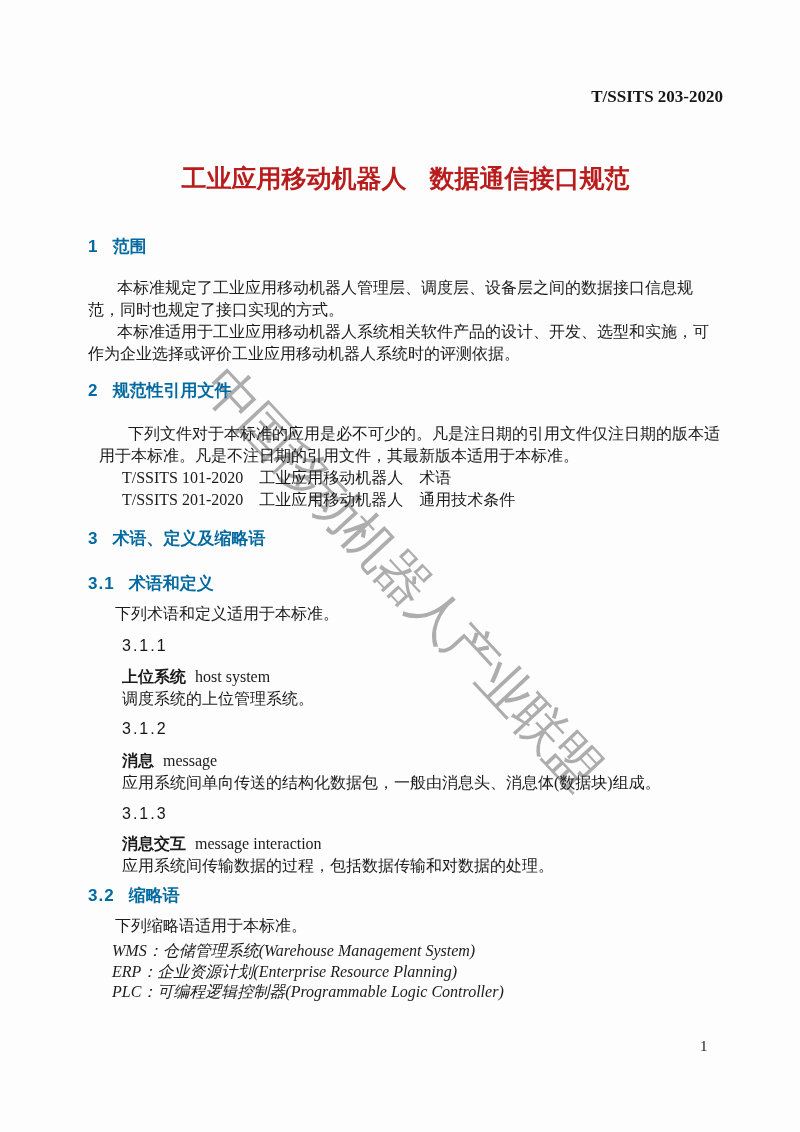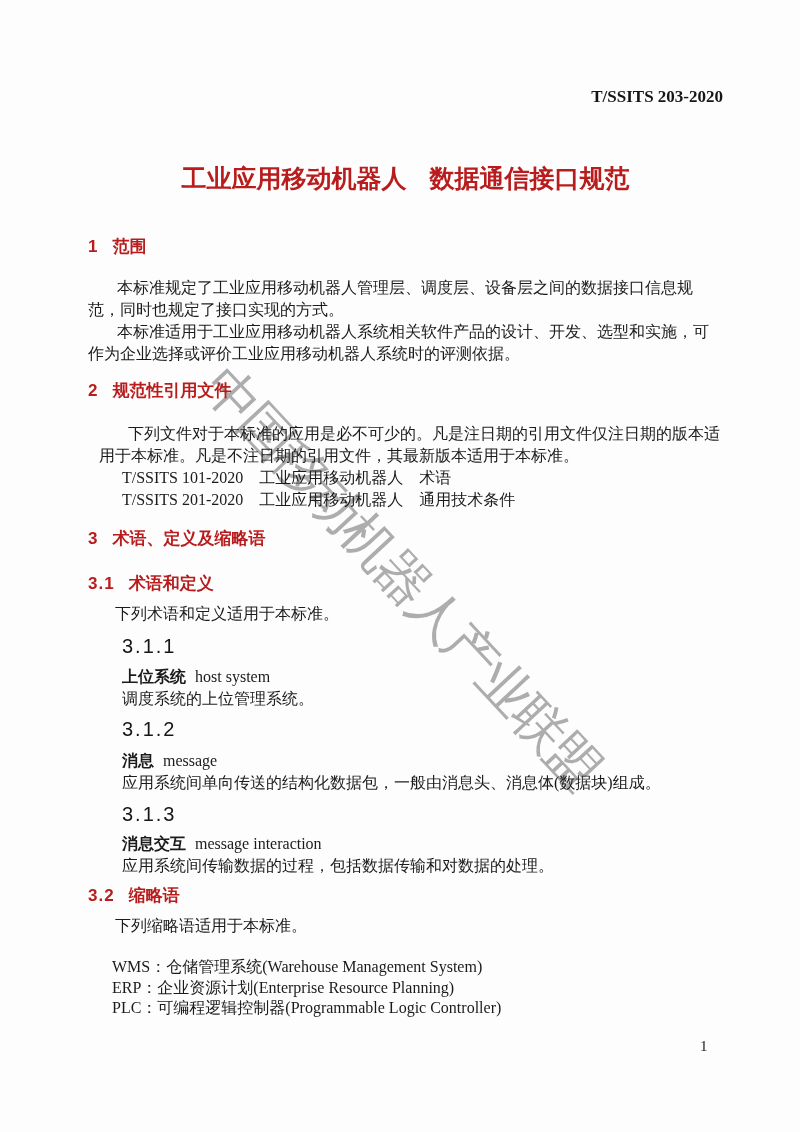--- a/index.html
+++ b/index.html
@@ -47,42 +47,42 @@
     font-size: 25px;
     line-height: 30px;
     word-spacing: 16px;
     color: #b91c1c;
   }
   .h-sec {
     font-family: "Liberation Sans", "DejaVu Sans", sans-serif;
     font-weight: bold;
     font-size: 17px;
     line-height: 22px;
-    color: #b91c1c;
+    color: #0369a1;
   }
   .h-num { display: inline-block; margin-right: 14px; letter-spacing: 1px; }
   .para { text-indent: 29px; }
   .intro { text-indent: 27px; }
   .ref-line { margin-left: 34px; }
   .ref-name { margin-left: 16px; }
   .ref-part { margin-left: 16px; }
   .term-num {
     margin-left: 34px;
     font-family: "Liberation Sans", "DejaVu Sans", sans-serif;
-    font-size: 20px;
+    font-size: 16px;
     letter-spacing: 2px;
     color: #161616;
   }
   .term-line { margin-left: 34px; }
   .term-zh { font-family: Liberation Sans, sans-serif; font-weight: bold; }
   .term-en { margin-left: 9px; }
   .term-def { margin-left: 34px; }
   .abbr-line { margin-left: 24px; line-height: 20.5px; }
   .page-num { position: absolute; left: 700px; top: 1038px; z-index: 2; font-size: 15px; }
-  .mt4  { margin-top: 20px; }
+  .mt4  { margin-top: 4px; font-style: italic; }
   .mt8  { margin-top: 8px; }
   .mt9  { margin-top: 9px; }
   .mt10 { margin-top: 10px; }
   .mt15 { margin-top: 15px; }
   .mt17 { margin-top: 17px; }
   .mt19 { margin-top: 19px; }
   .mt21 { margin-top: 21px; margin-left: 11px; }
   .mt23 { margin-top: 23px; }
   .mt43 { margin-top: 43px; }
 </style>

